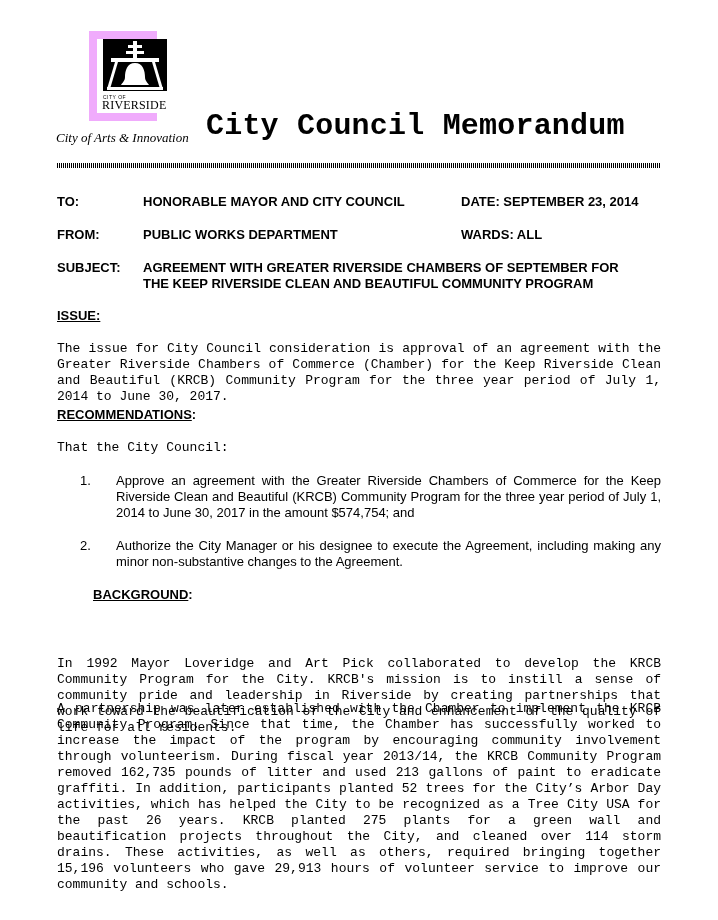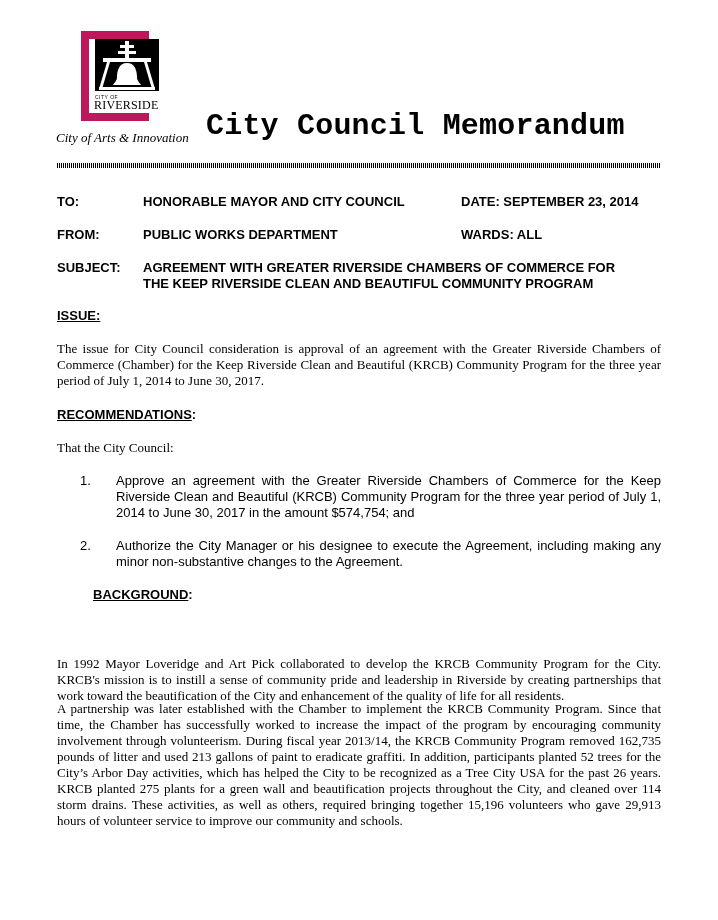--- a/index.html
+++ b/index.html
@@ -1,21 +1,21 @@
 <!DOCTYPE html>
 <html><head>
 <meta charset="utf-8">
 <style>
   html, body { margin: 0; padding: 0; background: #ffffff; }
   body { width: 718px; height: 920px; position: relative; overflow: hidden; color: #000; }
 
   
   .logo-box {
-    position: absolute; left: 81px; top: 31px; width: 68px; height: 90px;
-    background: #be185d;
+    position: absolute; left: 89px; top: 31px; width: 68px; height: 90px;
+    background: #f0abfc;
   }
   .logo-inner {
     position: absolute; left: 8px; top: 8px; width: 76px; height: 74px;
     background: #fff;
   }
   .logo-art { position: absolute; left: 0; top: 0; width: 76px; height: 58px; }
   .logo-city-of {
     position: absolute; left: 6px; top: 55px; font-size: 5px; letter-spacing: 0.5px;
     font-family: "Liberation Sans", sans-serif;
   }
@@ -42,21 +42,21 @@
   .val { left: 143px; }
   .right { left: 461px; }
 
   
   .heading {
     position: absolute; left: 57px; font-family: "Liberation Sans", sans-serif;
     font-weight: bold; font-size: 13px;
   }
   .heading .u { text-decoration: underline; }
   .para {
-    position: absolute; left: 57px; width: 604px; font-family: Liberation Serif, serif;
+    position: absolute; left: 57px; width: 604px; font-family: Liberation Mono, monospace;
     font-size: 13px; line-height: 16px; text-align: justify; text-align-last: left;
   }
   .list-item {
     position: absolute; left: 80px; width: 581px; font-family: "Liberation Sans", sans-serif;
     font-size: 13px; line-height: 16px;
   }
   .list-item .num { position: absolute; left: 0; top: 0; }
   .list-item .txt { display: block; margin-left: 36px; text-align: justify; text-align-last: left; }
 </style>
 </head>
@@ -89,21 +89,21 @@
 
 <div class="route lbl" style="top:194px;">TO:</div>
 <div class="route val" style="top:194px;">HONORABLE MAYOR AND CITY COUNCIL</div>
 <div class="route right" style="top:194px;">DATE: SEPTEMBER 23, 2014</div>
 
 <div class="route lbl" style="top:227px;">FROM:</div>
 <div class="route val" style="top:227px;">PUBLIC WORKS DEPARTMENT</div>
 <div class="route right" style="top:227px;">WARDS: ALL</div>
 
 <div class="route lbl" style="top:260px;">SUBJECT:</div>
-<div class="route val" style="top:260px;">AGREEMENT WITH GREATER RIVERSIDE CHAMBERS OF COMMERCE FOR</div>
+<div class="route val" style="top:260px;">AGREEMENT WITH GREATER RIVERSIDE CHAMBERS OF SEPTEMBER FOR</div>
 <div class="route val" style="top:276px;">THE KEEP RIVERSIDE CLEAN AND BEAUTIFUL COMMUNITY PROGRAM</div>
 
 <div class="heading" style="top:308px;">
   <span class="u">ISSUE:</span>
 </div>
 <div class="para" style="top:341px;">The issue for City Council consideration is approval of an agreement with the Greater Riverside Chambers of Commerce (Chamber) for the Keep Riverside Clean and Beautiful (KRCB) Community Program for the three year period of July 1, 2014 to June 30, 2017.</div>
 
 <div class="heading" style="top:407px;">
   <span class="u">RECOMMENDATIONS</span><span>:</span>
 </div>

